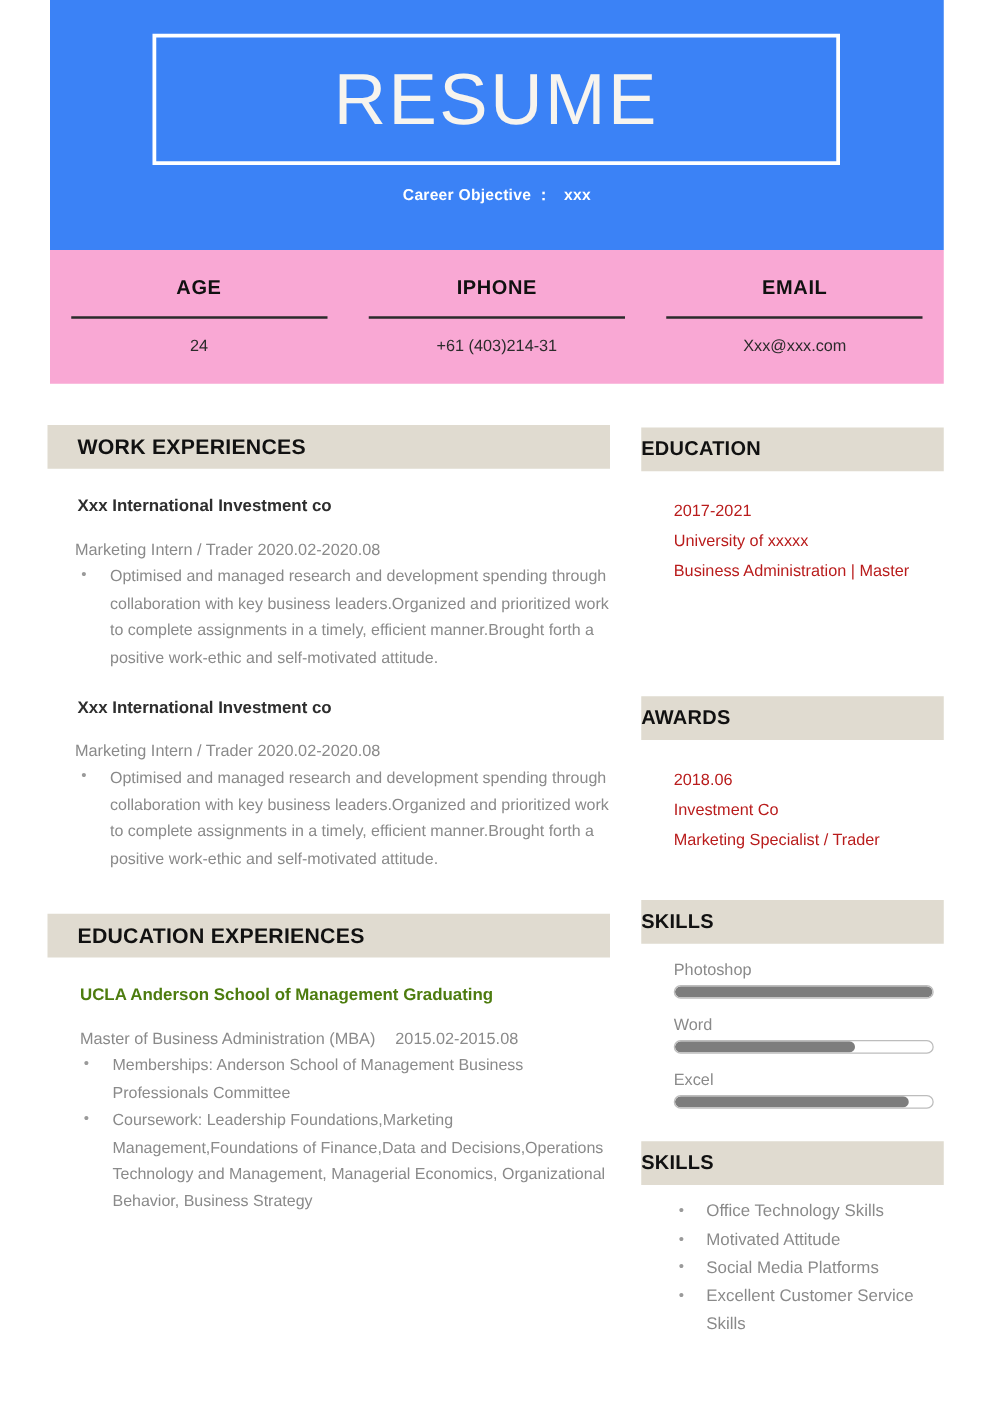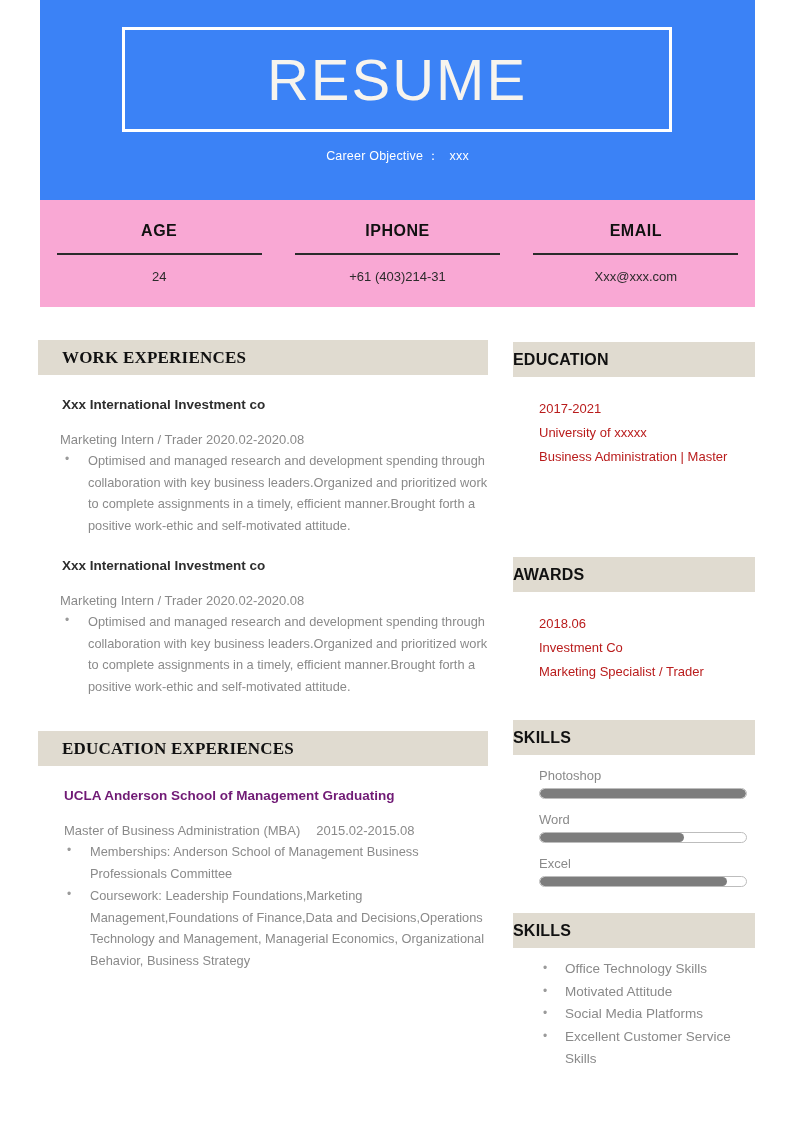--- a/index.html
+++ b/index.html
@@ -54,21 +54,21 @@
     font-family: "Liberation Sans", sans-serif;
   }
   .objective {
     position: absolute;
     left: 0;
     top: 148px;
     width: 715px;
     text-align: center;
     color: #ffffff;
     font-size: 12.5px;
-    font-weight: normal;
+    font-weight: bold;
     letter-spacing: 0.2px;
   }
   .objective .obj-val {
     margin-left: 10px;
   }
 
   
   .contact-bar {
     position: absolute;
     left: 40px;
@@ -120,21 +120,20 @@
   .band {
     background: #e0dbd0;
     box-sizing: border-box;
   }
   .band-left {
     width: 450px;
     height: 35px;
     display: flex;
     align-items: center;
     padding-left: 24px;
-    font-family: Liberation Serif, serif;
   }
   .band-right {
     width: 242px;
     height: 35px;
     display: flex;
     align-items: center;
   }
   .band-title {
     font-size: 17px;
     font-weight: bold;
@@ -176,21 +175,21 @@
     content: "\2022";
     position: absolute;
     left: 3px;
     top: -1px;
     font-size: 12px;
     color: #9a9a9a;
   }
   .edu-school {
     font-size: 13.5px;
     font-weight: bold;
-    color: #701a75;
+    color: #4d7c0f;
     margin-top: 22px;
     padding-left: 26px;
   }
   .edu-degree-row {
     font-size: 13px;
     color: #8a8a8a;
     margin-top: 20px;
     padding-left: 26px;
   }
   .edu-degree-row .edu-dates { margin-left: 16px; }

